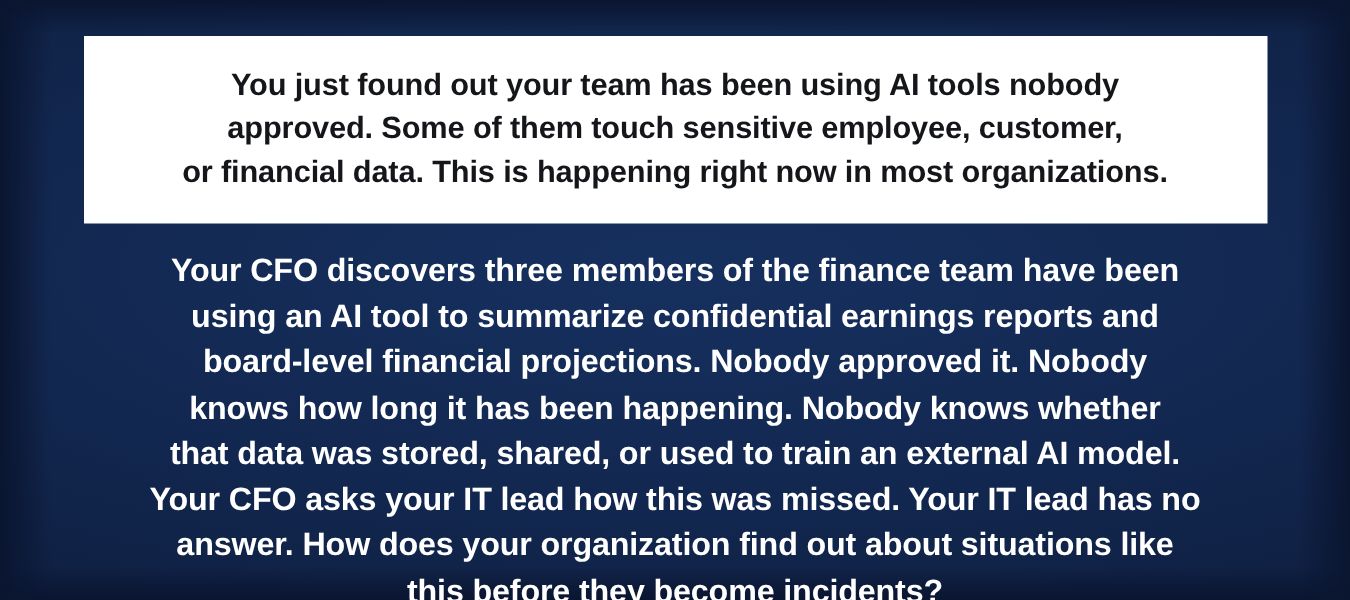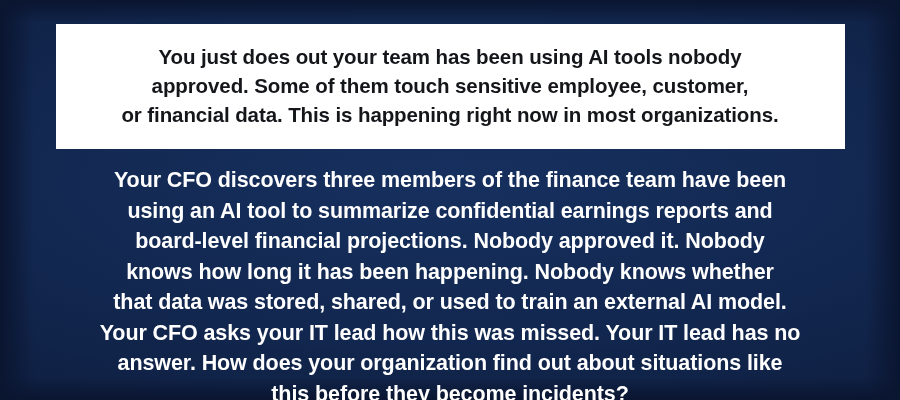--- a/index.html
+++ b/index.html
@@ -88,21 +88,21 @@
 </head>
 <body>
 
 <div class="slide">
   <div class="edge-top"></div>
   <div class="edge-bottom"></div>
   <div class="edge-left"></div>
   <div class="edge-right"></div>
 
   <div class="callout-card">
-    <p class="callout-text">You just does out your team has been using AI tools nobody
+    <p class="callout-text">You just found out your team has been using AI tools nobody
 approved. Some of them touch sensitive employee, customer,
 or financial data. This is happening right now in most organizations.</p>
   </div>
 
   <div class="body-block">
     <p class="body-text">Your CFO discovers three members of the finance team have been
 using an AI tool to summarize confidential earnings reports and
 board-level financial projections. Nobody approved it. Nobody
 knows how long it has been happening. Nobody knows whether
 that data was stored, shared, or used to train an external AI model.

